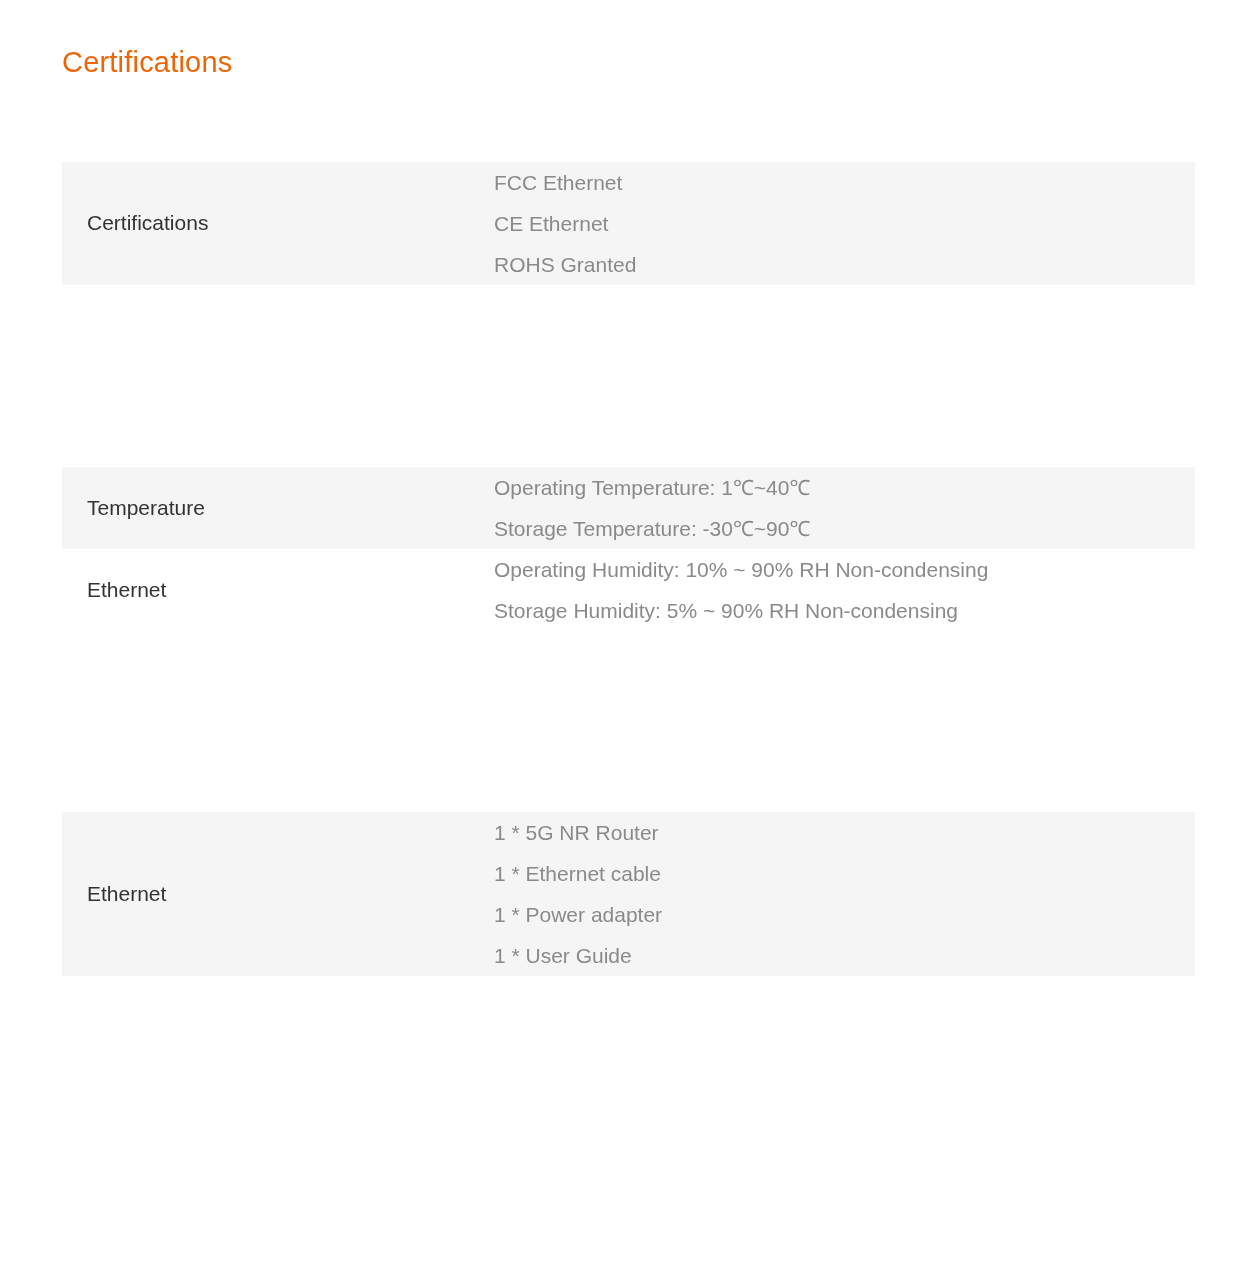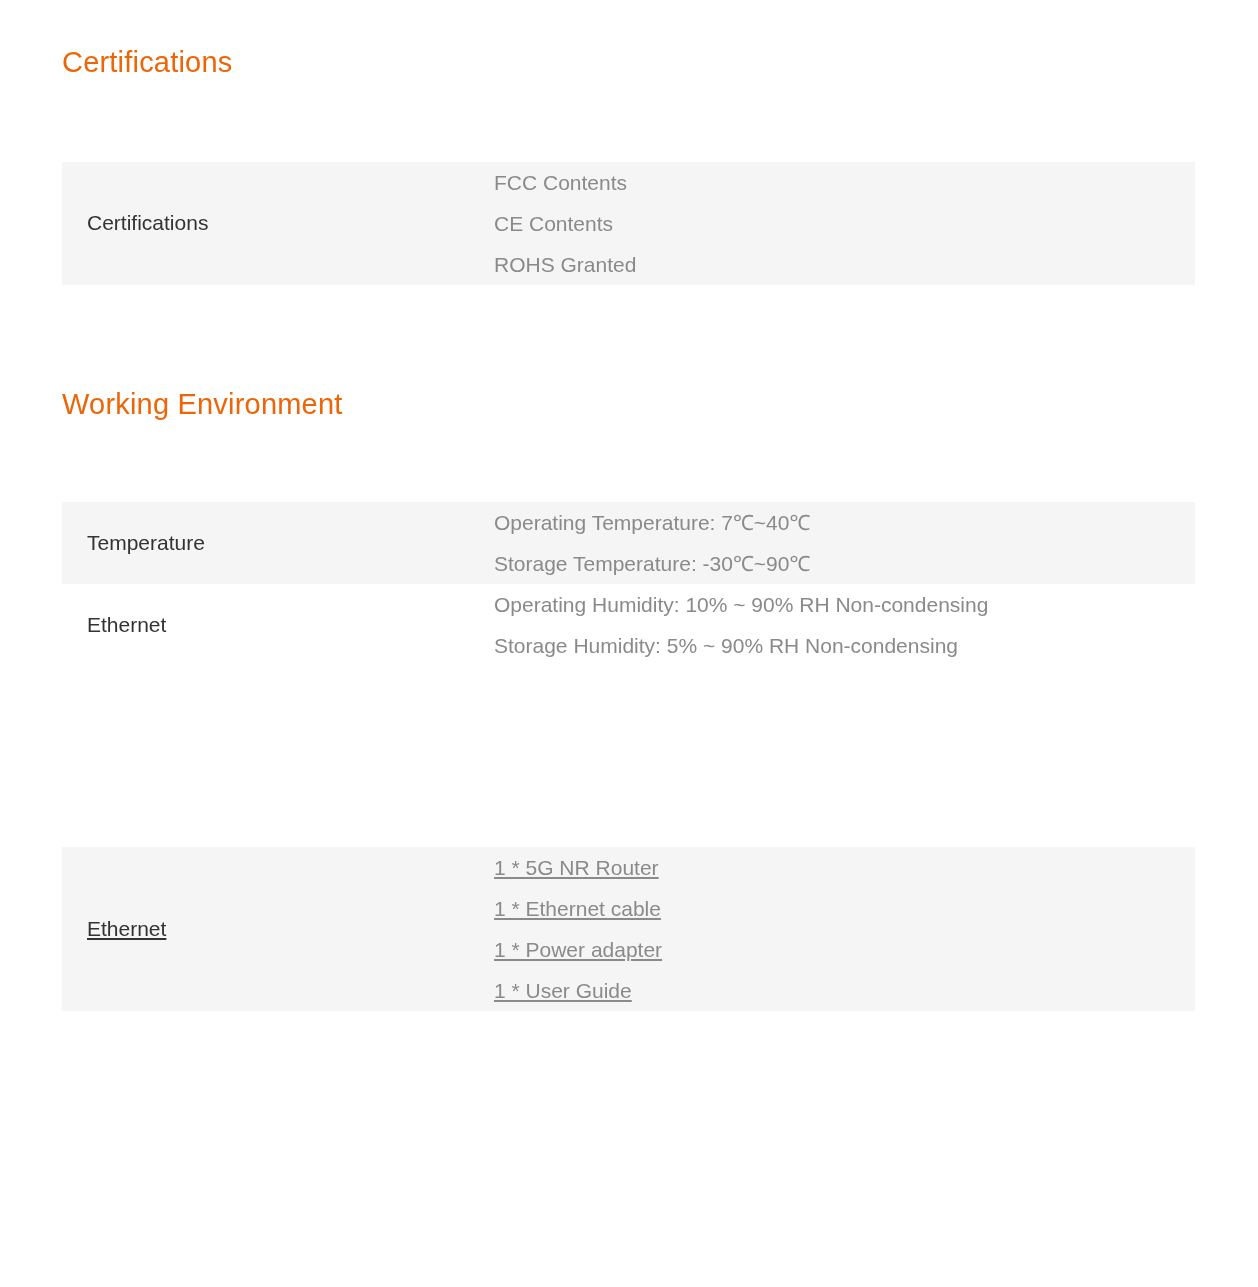--- a/index.html
+++ b/index.html
@@ -68,58 +68,57 @@
   
   .gap-top-1 { height: 45px; }
   .gap-title-table { height: 82px; }
   .gap-after-cert { height: 102px; }
   .gap-after-env { height: 104px; }
   .gap-title-table-2 { height: 80px; }
   .gap-title-table-3 { height: 77px; }
   .pad-cell-cert { padding-top: 28px; padding-bottom: 28px; }
   .pad-cell-temp { padding-top: 24px; padding-bottom: 25px; }
   .pad-cell-hum { padding-top: 24px; padding-bottom: 25px; }
-  .pad-cell-pkg { padding-top: 30px; padding-bottom: 30px; text-decoration: underline; }
+  .pad-cell-pkg { padding-top: 30px; padding-bottom: 30px; }
   .bottom-space { height: 40px; }
 </style>
 </head>
 <body>
 
 <div class="page">
 
   <div class="gap-top-1"></div>
 
   <div class="section">
     <h2 class="section-title">Certifications</h2>
     <div class="gap-title-table"></div>
     <table class="spec-table">
       <tbody>
         <tr class="shaded">
           <td class="label pad-cell-cert">Certifications</td>
           <td class="value pad-cell-cert">
-            <span class="line">FCC Contents</span>
-            <span class="line">CE Contents</span>
+            <span class="line">FCC Ethernet</span>
+            <span class="line">CE Ethernet</span>
             <span class="line">ROHS Granted</span>
           </td>
         </tr>
       </tbody>
     </table>
   </div>
 
   <div class="gap-after-cert"></div>
 
   <div class="section">
-    <h2 class="section-title">Working Environment</h2>
     <div class="gap-title-table-2"></div>
     <table class="spec-table">
       <tbody>
         <tr class="shaded">
           <td class="label pad-cell-temp">Temperature</td>
           <td class="value pad-cell-temp">
-            <span class="line">Operating Temperature: 7℃~40℃</span>
+            <span class="line">Operating Temperature: 1℃~40℃</span>
             <span class="line">Storage Temperature: -30℃~90℃</span>
           </td>
         </tr>
         <tr class="plain">
           <td class="label pad-cell-hum">Ethernet</td>
           <td class="value pad-cell-hum">
             <span class="line">Operating Humidity: 10% ~ 90% RH Non-condensing</span>
             <span class="line">Storage Humidity: 5% ~ 90% RH Non-condensing</span>
           </td>
         </tr>

